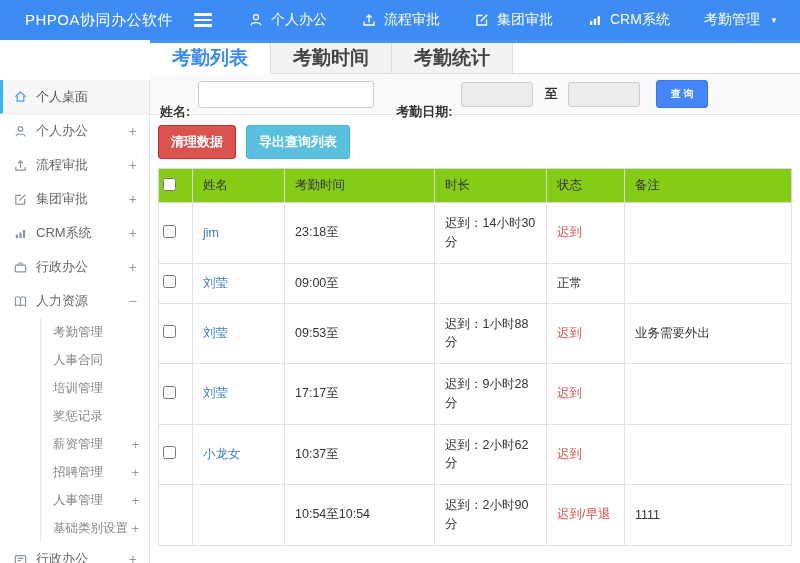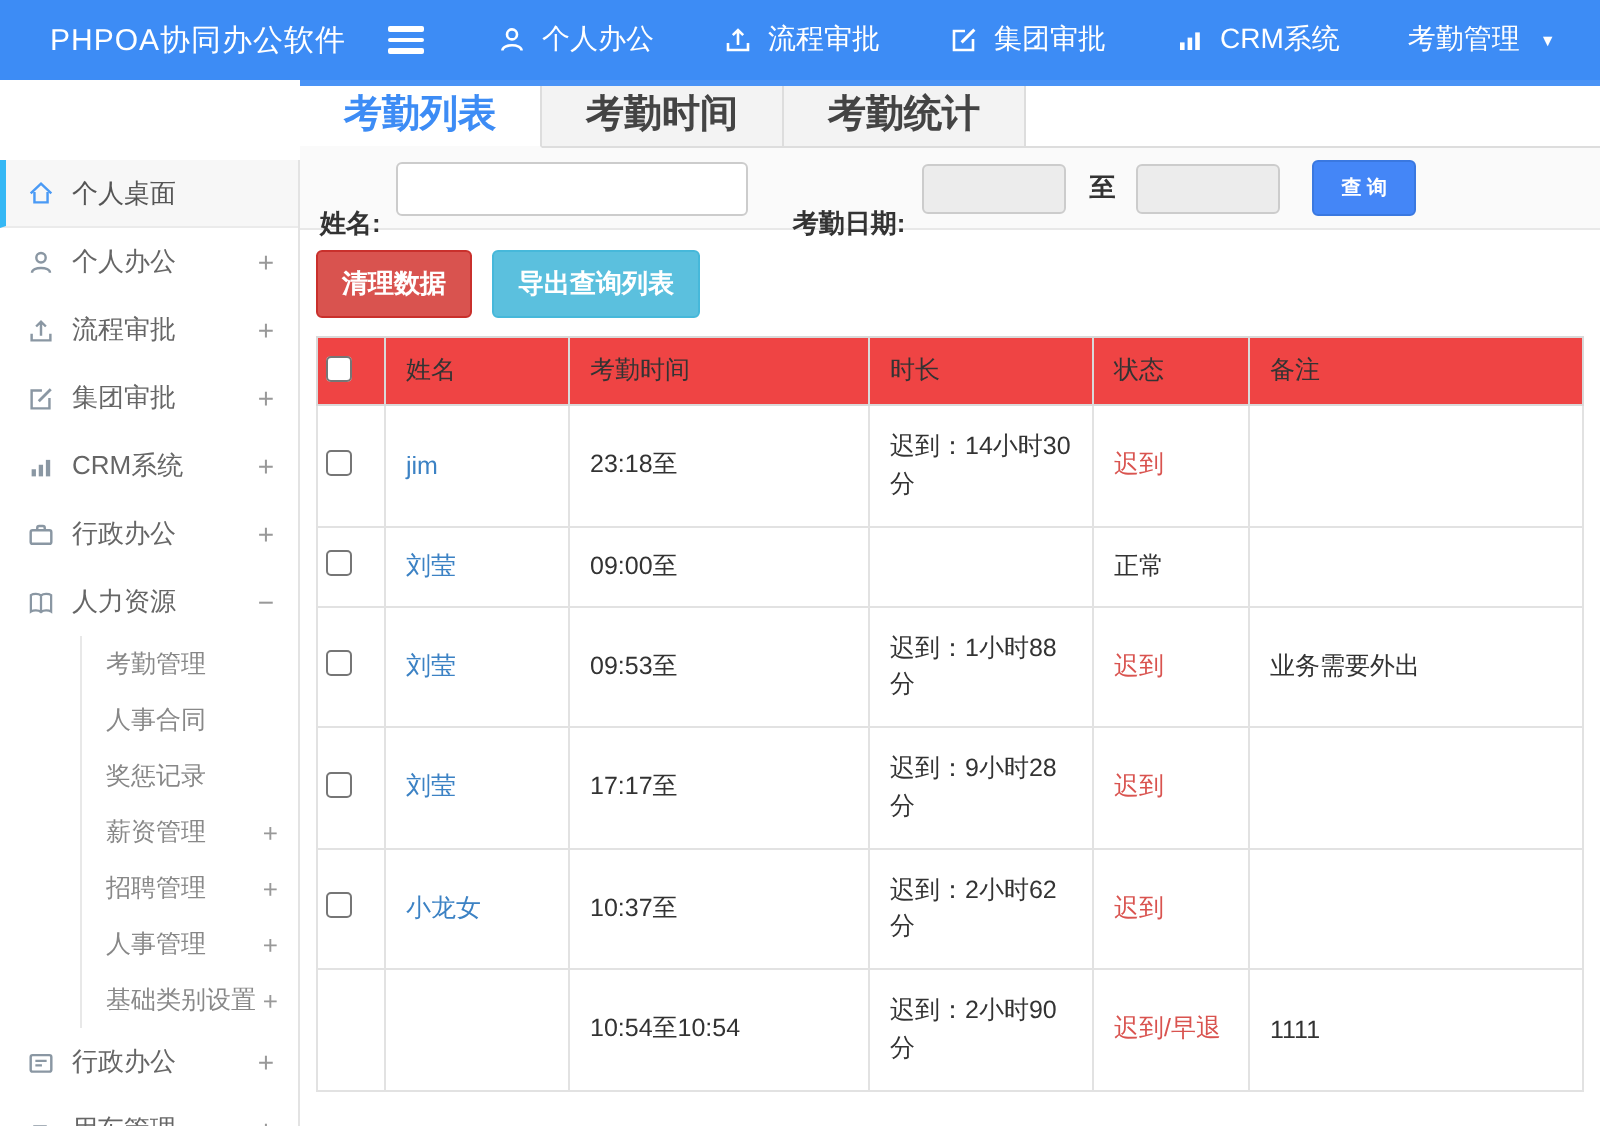--- a/index.html
+++ b/index.html
@@ -55,21 +55,21 @@
   .actions { display:flex; gap:10px; padding:10px 8px 9px; }
   .btn-danger, .btn-export { color:#fff; font-size:13px; font-weight:bold; border-radius:3px;
                padding:7px 12px; cursor:pointer; white-space:nowrap; }
   .btn-danger { background:#d9534f; border:1px solid #c9302c; }
   .btn-export { background:#5bc0de; border:1px solid #46b8da; }
 
   
   .grid { width:calc(100% - 16px); margin:0 8px; border-collapse:collapse; table-layout:fixed;
           font-size:12.5px; color:#333; }
   .grid th, .grid td { border:1px solid #e2e2e2; padding:11px 10px; text-align:left; vertical-align:middle; overflow:hidden; }
-  .grid th { background:#ef4444; border-color:#d9d9d9; font-weight:normal; color:#333; padding:8px 10px; }
+  .grid th { background:#84cc16; border-color:#d9d9d9; font-weight:normal; color:#333; padding:8px 10px; }
   .c-check { text-align:center; padding:6px 4px !important; }
   .c-check input { width:13px; height:13px; }
   .name-link { color:#3c82c4; text-decoration:none; cursor:pointer; }
   .status-red { color:#d9534f; }
   .dur div { line-height:1.5; }
 </style>
 </head>
 <body>
 
 <div class="app">
@@ -195,20 +195,23 @@
         </span>
         <span class="slabel">人力资源</span>
         <span class="stoggle">−</span>
       </div>
       <div class="submenu">
         <div class="sub-item">
           <span class="slabel">考勤管理</span>
         </div>
         <div class="sub-item">
           <span class="slabel">人事合同</span>
+        </div>
+        <div class="sub-item">
+          <span class="slabel">培训管理</span>
         </div>
         <div class="sub-item">
           <span class="slabel">奖惩记录</span>
         </div>
         <div class="sub-item">
           <span class="slabel">薪资管理</span>
           <span class="stoggle">+</span>
         </div>
         <div class="sub-item">
           <span class="slabel">招聘管理</span>

